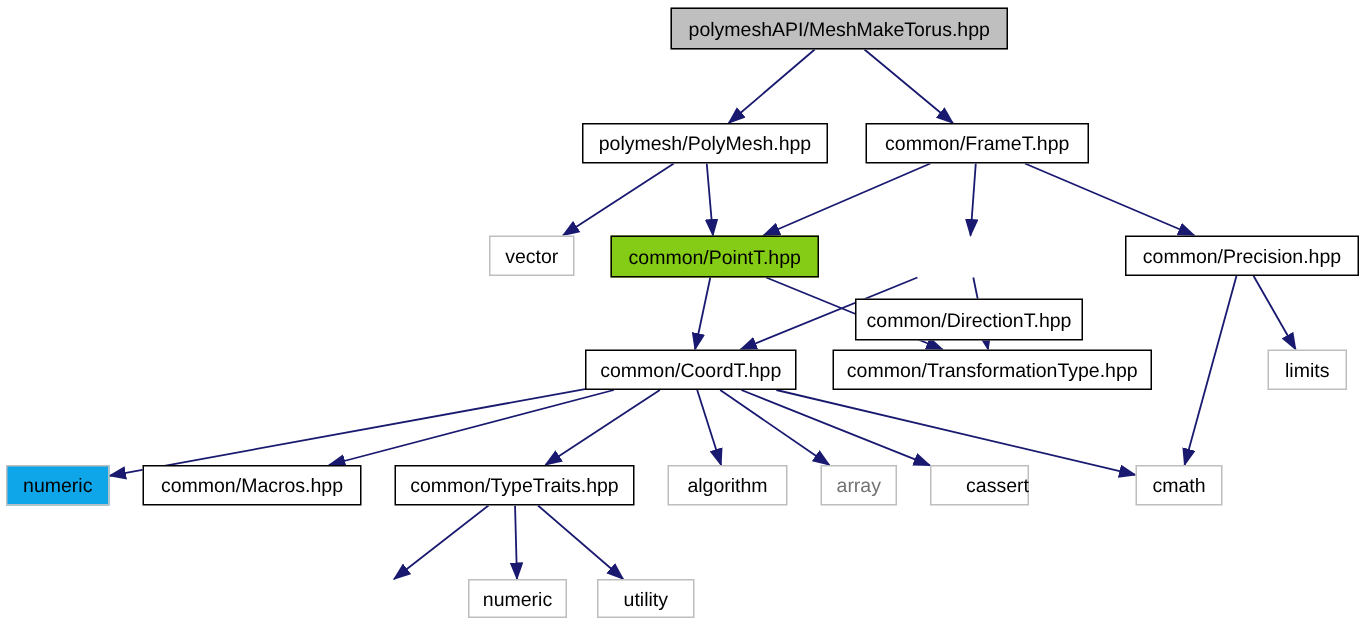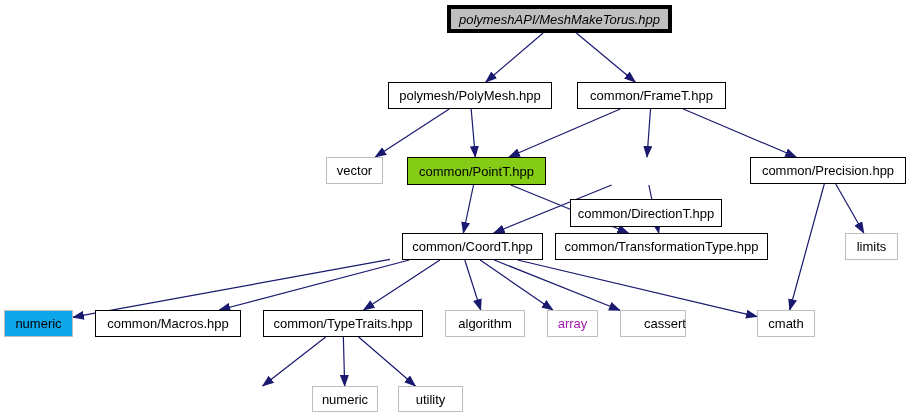--- a/index.html
+++ b/index.html
@@ -20,21 +20,21 @@
     box-sizing: border-box;
     display: flex;
     align-items: center;
     justify-content: center;
     white-space: nowrap;
     font-size: 13px;
     color: #000000;
     background: #ffffff;
     z-index: 2;
   }
-  .node.root   { border: 4px solid #0f172a; font-style: italic; }
+  .node.root   { border: 1px solid #0f172a; }
   .node.header { border: 1px solid #000000; cursor: pointer; }
   .node.system { border: 1px solid #bebebe; }
 </style>
 </head>
 <body style="background: rgb(255, 255, 255);">
 
 <div id="graph">
   <svg id="edges" viewBox="0 0 911 419" width="911" height="419">
       <defs>
         <marker id="arrowhead" markerWidth="12" markerHeight="9" refX="11" refY="4.5" orient="auto" markerUnits="userSpaceOnUse">
@@ -66,25 +66,25 @@
       <line x1="358.6456953642384" y1="337" x2="415.4337748344371" y2="386" stroke="#191970" stroke-width="1.2" marker-end="url(#arrowhead)"></line>
     </svg>
 
 <div class="node root" style="left: 447px; top: 5px; width: 225px; height: 28px; color: rgb(0, 0, 0); background: rgb(191, 191, 191); border-color: rgb(0, 0, 0);">polymeshAPI/MeshMakeTorus.hpp</div>
     <div class="node header" style="left: 388px; top: 82px; width: 164px; height: 27px; color: rgb(0, 0, 0); background: rgb(255, 255, 255); border-color: rgb(0, 0, 0);">polymesh/PolyMesh.hpp</div>
     <div class="node header" style="left: 577px; top: 82px; width: 149px; height: 27px; color: rgb(0, 0, 0); background: rgb(255, 255, 255); border-color: rgb(0, 0, 0);">common/FrameT.hpp</div>
     <div class="node system" style="left: 326px; top: 157px; width: 57px; height: 27px; color: rgb(0, 0, 0); background: rgb(255, 255, 255); border-color: rgb(190, 190, 190);">vector</div>
     <div class="node header" style="left: 407px; top: 157px; width: 139px; height: 28px; color: rgb(0, 0, 0); background: #84cc16; border-color: rgb(0, 0, 0);">common/PointT.hpp</div>
     <div class="node header" style="left: 570px; top: 157px; width: 152px; height: 28px; color: rgb(0, 0, 0); background: rgb(255, 255, 255); border-color: rgb(0, 0, 0); margin-top: 42px;">common/DirectionT.hpp</div>
     <div class="node header" style="left: 750px; top: 157px; width: 156px; height: 27px; color: rgb(0, 0, 0); background: rgb(255, 255, 255); border-color: rgb(0, 0, 0);">common/Precision.hpp</div>
-    <div class="node header" style="left: 390px; top: 233px; width: 141px; height: 27px; color: rgb(0, 0, 0); background: rgb(255, 255, 255); border-color: rgb(0, 0, 0); margin-left: 12px;">common/CoordT.hpp</div>
+    <div class="node header" style="left: 390px; top: 233px; width: 141px; height: 27px; color: rgb(0, 0, 0); background: rgb(255, 255, 255); border-color: rgb(0, 0, 0);">common/CoordT.hpp</div>
     <div class="node header" style="left: 555px; top: 233px; width: 213px; height: 27px; color: rgb(0, 0, 0); background: rgb(255, 255, 255); border-color: rgb(0, 0, 0);">common/TransformationType.hpp</div>
     <div class="node system" style="left: 845px; top: 233px; width: 53px; height: 27px; color: rgb(0, 0, 0); background: rgb(255, 255, 255); border-color: rgb(190, 190, 190);">limits</div>
     <div class="node system" style="left: 4px; top: 310px; width: 69px; height: 27px; color: rgb(0, 0, 0); background: #0ea5e9; border-color: rgb(190, 190, 190);">numeric</div>
     <div class="node header" style="left: 95px; top: 310px; width: 146px; height: 27px; color: rgb(0, 0, 0); background: rgb(255, 255, 255); border-color: rgb(0, 0, 0);">common/Macros.hpp</div>
     <div class="node header" style="left: 263px; top: 310px; width: 160px; height: 27px; color: rgb(0, 0, 0); background: rgb(255, 255, 255); border-color: rgb(0, 0, 0);">common/TypeTraits.hpp</div>
     <div class="node system" style="left: 445px; top: 310px; width: 80px; height: 27px; color: rgb(0, 0, 0); background: rgb(255, 255, 255); border-color: rgb(190, 190, 190);">algorithm</div>
-    <div class="node system" style="left: 547px; top: 310px; width: 51px; height: 27px; color: #a21caf; background: rgb(255, 255, 255); border-color: rgb(190, 190, 190);">array</div>
+    <div class="node system" style="left: 547px; top: 310px; width: 51px; height: 27px; color: #737373; background: rgb(255, 255, 255); border-color: rgb(190, 190, 190);">array</div>
     <div class="node system" style="left: 620px; top: 310px; width: 66px; height: 27px; color: rgb(0, 0, 0); background: rgb(255, 255, 255); border-color: rgb(190, 190, 190); padding-left: 24px;">cassert</div>
     <div class="node system" style="left: 757px; top: 310px; width: 58px; height: 27px; color: rgb(0, 0, 0); background: rgb(255, 255, 255); border-color: rgb(190, 190, 190);">cmath</div>
     <div class="node system" style="left: 312px; top: 386px; width: 66px; height: 26px; color: rgb(0, 0, 0); background: rgb(255, 255, 255); border-color: rgb(190, 190, 190);">numeric</div>
     <div class="node system" style="left: 398px; top: 386px; width: 65px; height: 26px; color: rgb(0, 0, 0); background: rgb(255, 255, 255); border-color: rgb(190, 190, 190);">utility</div>
   </div>
 
 </body></html>

